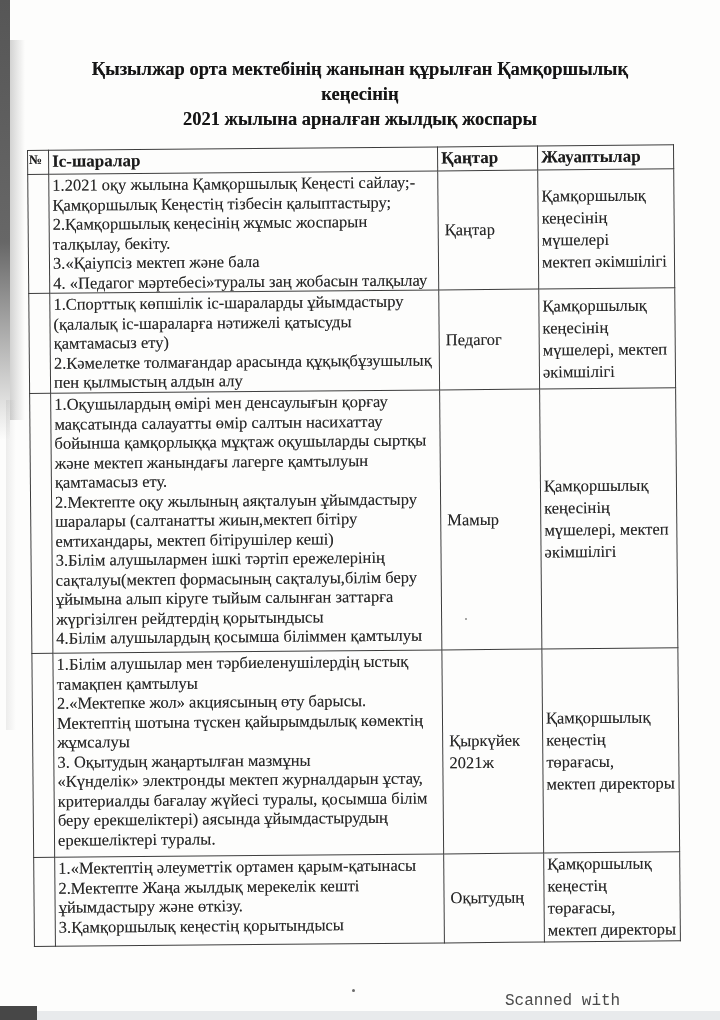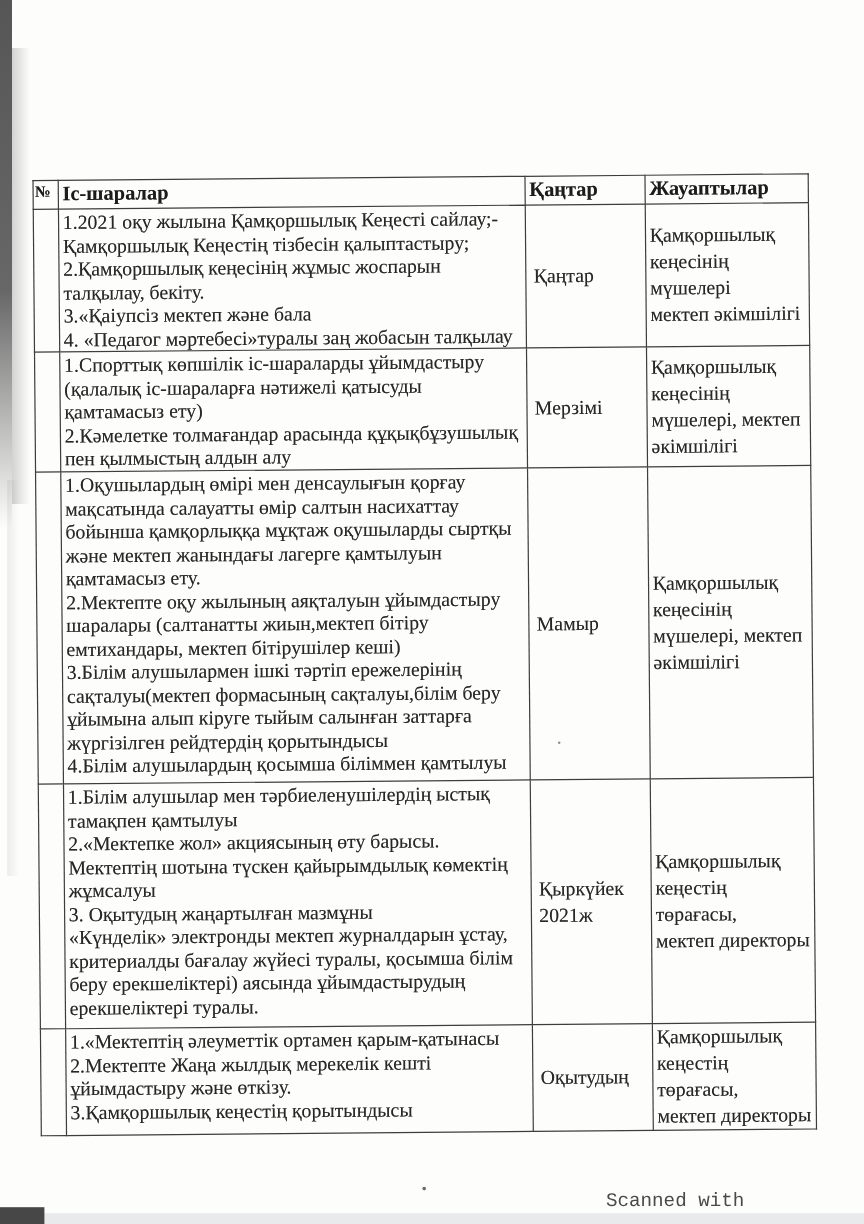--- a/index.html
+++ b/index.html
@@ -62,20 +62,25 @@
 </style>
 </head>
 <body>
 
 <div class="page">
 
   <div class="edge-stripe"></div>
   <div class="edge-shadow"></div>
   <div class="crease"></div>
 
+  <div class="title">
+    <div>Қызылжар орта мектебінің жанынан құрылған Қамқоршылық</div>
+    <div>кеңесінің</div>
+    <div>2021 жылына арналған  жылдық жоспары</div>
+  </div>
 
   <table class="plan">
     <colgroup>
       <col style="width:21px">
         <col style="width:389px">
         <col style="width:100px">
         <col style="width:136px">
     </colgroup>
     <tbody>
         <tr style="height:24px">
@@ -97,21 +102,21 @@
 кеңесінің мүшелері
 мектеп әкімшілігі</td>
     </tr>
     <tr style="height:100px">
       <td class="c-num"></td>
       <td class="c-act">1.Спорттық көпшілік іс-шараларды ұйымдастыру
 (қалалық іс-шараларға нәтижелі қатысуды
 қамтамасыз ету)
 2.Кәмелетке толмағандар арасында құқықбұзушылық
 пен қылмыстың алдын алу</td>
-      <td class="c-term">Мерзімі</td>
+      <td class="c-term">Педагог</td>
       <td class="c-resp">Қамқоршылық
 кеңесінің
 мүшелері, мектеп
 әкімшілігі</td>
     </tr>
     <tr style="height:260px">
       <td class="c-num"></td>
       <td class="c-act">1.Оқушылардың өмірі мен денсаулығын қорғау
 мақсатында салауатты өмір салтын насихаттау
 бойынша қамқорлыққа мұқтаж оқушыларды сыртқы

